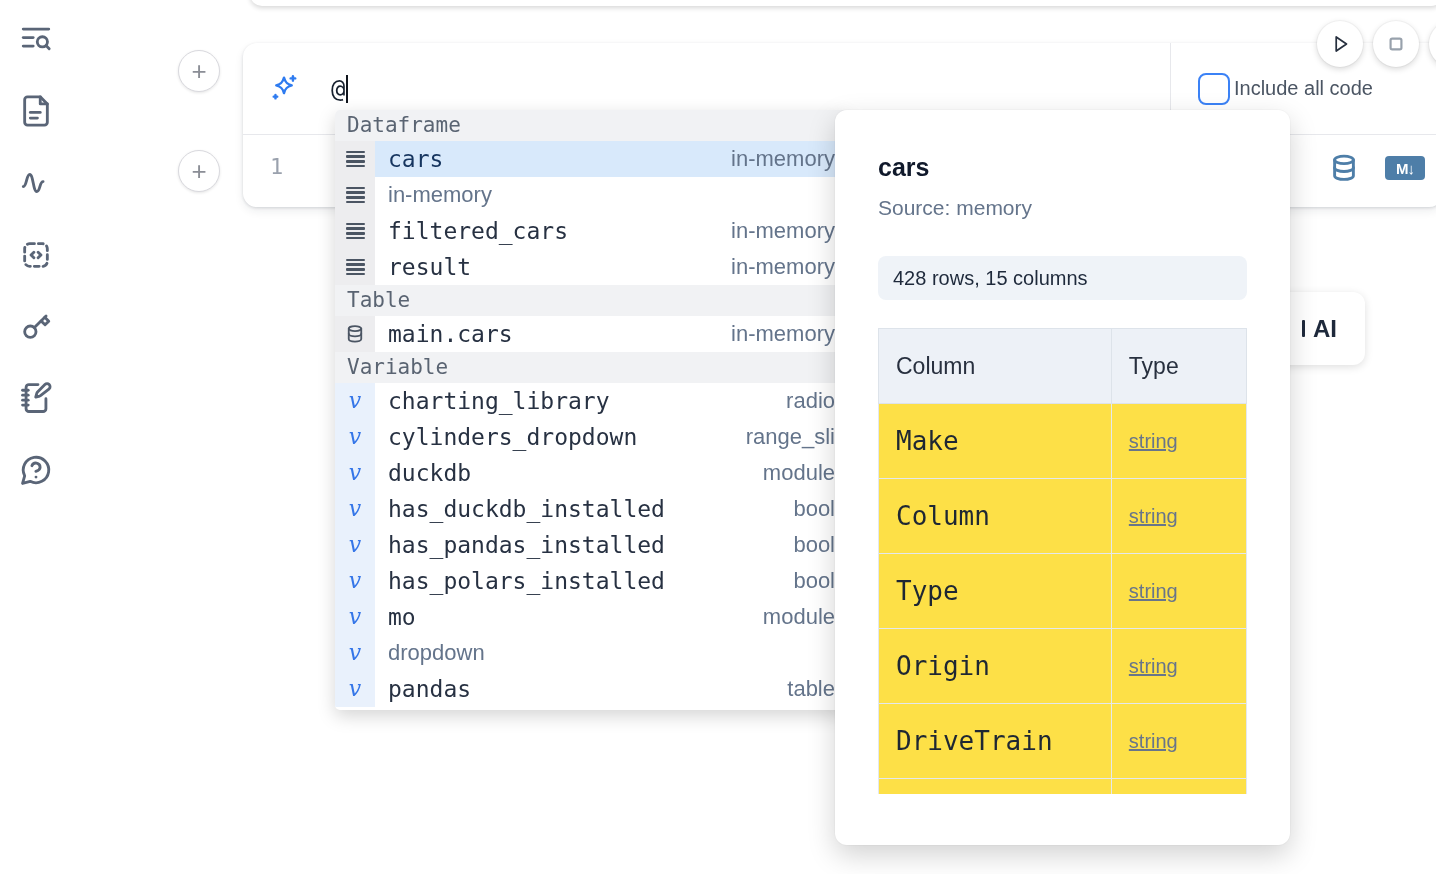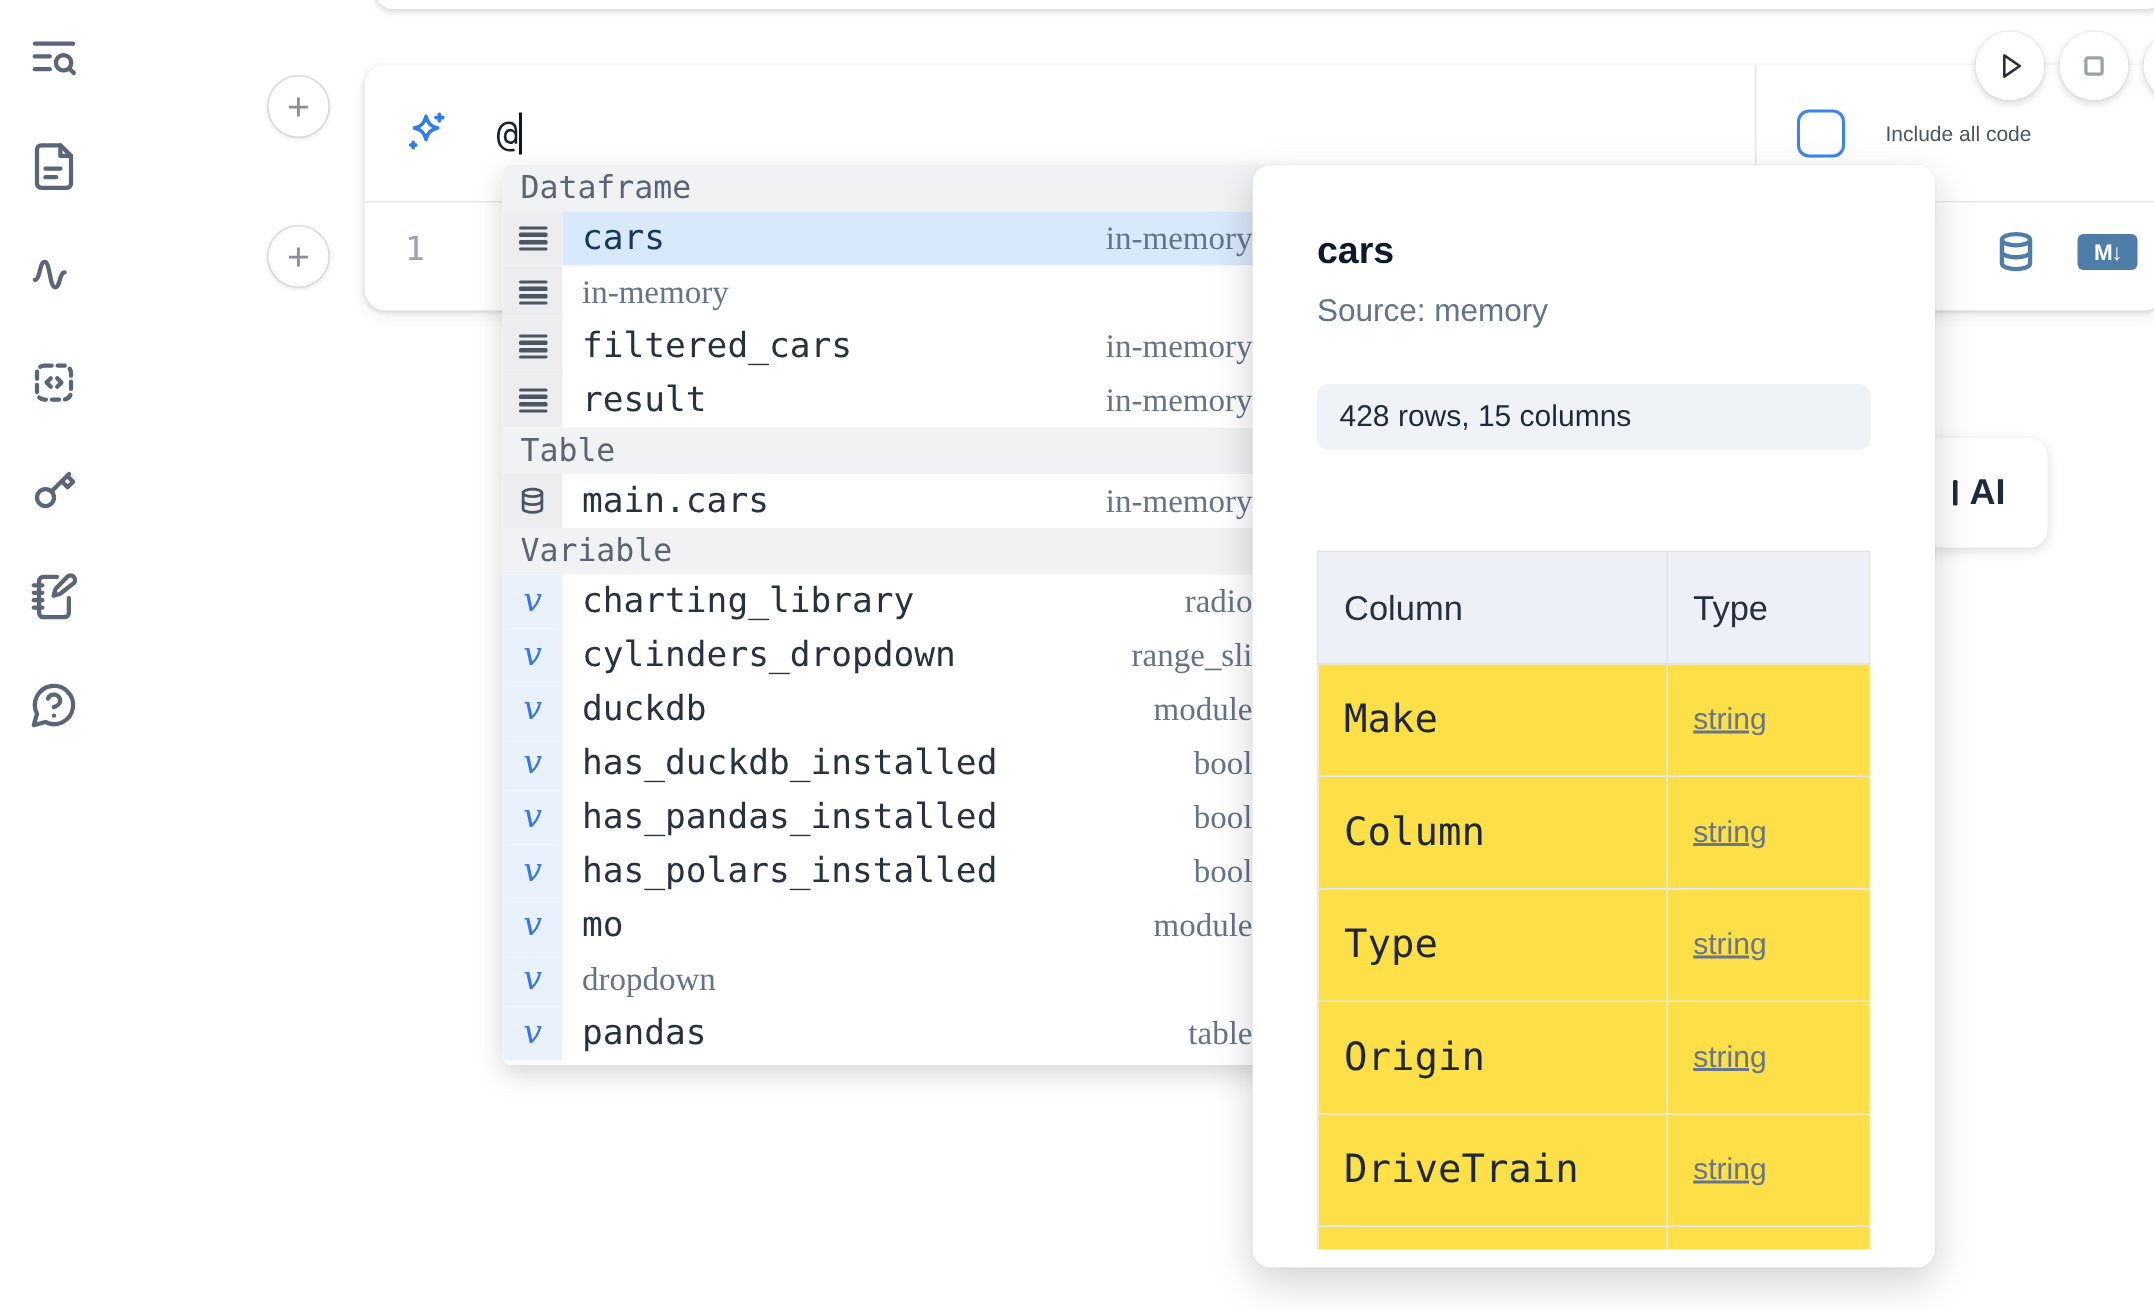--- a/index.html
+++ b/index.html
@@ -27,21 +27,21 @@
              border-radius:14px;box-shadow:0 1px 3px rgba(25,35,55,0.15),0 4px 10px rgba(25,35,55,0.08);}
   .input-row{position:absolute;left:0;top:0;width:100%;height:91px;border-bottom:1px solid #e7e8ec;}
   .v-divider{position:absolute;left:927px;top:0;width:0;height:91px;border-left:1px solid #e7e8ec;}
   .sparkle{position:absolute;left:25px;top:29px;width:32px;height:32px;color:#2e7bf0;}
   .sparkle svg{width:32px;height:32px;}
   .prompt{position:absolute;left:88px;top:28px;height:36px;display:flex;align-items:center;cursor:text;}
   .prompt .val{font-size:24px;color:#16202e;}
   .caret{display:inline-block;width:2px;height:28px;background:#10151d;margin-left:1px;}
   .include-group{position:absolute;left:955px;top:0;height:91px;display:flex;align-items:center;cursor:pointer;}
   .checkbox{width:28px;height:28px;border:2.5px solid #3b82f6;border-radius:8px;background:#fff;}
-  .include-label{margin-left:27px;font-size:14px;color:#4b5563;}
+  .include-label{margin-left:4px;font-size:20px;color:#4b5563;}
   .code-row{position:absolute;left:0;top:92px;width:100%;height:72px;}
   .line-no{position:absolute;left:27px;top:19px;font-size:22px;color:#9aa1ad;}
   .cell-icons{position:absolute;left:1086px;top:18px;display:flex;align-items:center;gap:26px;}
   .db-icon{width:30px;height:30px;color:#4e7ea8;cursor:pointer;}
   .db-icon svg{width:30px;height:30px;}
   .md-badge{min-width:34px;height:24px;background:#4e7ea8;border-radius:4px;color:#fff;
             font-weight:bold;font-size:15px;display:flex;align-items:center;justify-content:center;
             letter-spacing:-1px;padding:0 3px;cursor:pointer;}
 
   
@@ -63,35 +63,35 @@
       border-radius:5px;box-shadow:0 6px 18px rgba(0,0,0,0.17);overflow:hidden;}
   .ac-header{height:31px;line-height:31px;background:#f1f2f4;color:#5a6472;
              font-family:"DejaVu Sans Mono",monospace;font-size:21px;padding-left:12px;}
   .ac-row{display:flex;height:36px;align-items:stretch;cursor:pointer;}
   .ac-gutter{width:40px;flex:none;display:flex;align-items:center;justify-content:center;background:#ededef;}
   .ac-gutter.variable{background:#e9f1fc;}
   .ac-body{flex:1;display:flex;align-items:center;padding:0 12px 0 13px;background:#fff;min-width:0;}
   .ac-row.selected .ac-body{background:#d8e9fb;}
   .ac-name{flex:1;font-family:"DejaVu Sans Mono",monospace;font-size:23px;color:#273142;white-space:nowrap;}
   .ac-row.selected .ac-name{color:#16355f;}
-  .ac-type{font-family:Liberation Serif, serif;font-size:22px;color:#64748b;white-space:nowrap;}
+  .ac-type{font-family:Liberation Sans, sans-serif;font-size:22px;color:#64748b;white-space:nowrap;}
   .hamburger{width:19px;height:17px;display:flex;flex-direction:column;justify-content:space-between;}
   .hamburger i{display:block;height:2.4px;background:#4b5563;border-radius:1px;}
   .v-glyph{font-family:"DejaVu Serif",serif;font-style:italic;font-size:22px;color:#3576e8;line-height:1;}
   .gutter-db{width:20px;height:20px;color:#4b5563;}
 
   
   .popup{position:absolute;left:835px;top:110px;width:455px;height:735px;background:#fff;z-index:30;
          border-radius:12px;box-shadow:0 0 0 1px rgba(0,0,0,0.02),0 10px 28px rgba(0,0,0,0.18);
          box-sizing:border-box;padding:42px 43px 0 43px;overflow:hidden;}
   .popup-title{font-size:25px;font-weight:bold;color:#10192b;line-height:30px;}
   .popup-source{margin-top:14px;font-size:21px;color:#64748b;line-height:24px;}
   .shape-badge{margin-top:36px;height:44px;line-height:44px;background:#eff3f8;border-radius:8px;
                font-size:20px;color:#1e293b;padding-left:15px;}
-  .ptable-wrap{margin-top:67px;height:466px;overflow:hidden;}
+  .ptable-wrap{margin-top:28px;height:466px;overflow:hidden;}
   table.ptable{border-collapse:collapse;width:369px;}
   .ptable th{width:232px;height:74px;background:#edf1f7;border:1px solid #dde3ea;text-align:left;
              padding:0 0 0 17px;font-weight:normal;font-size:23px;color:#28303f;}
   .ptable th.type-col{width:137px;}
   .ptable td{height:74px;border:1px solid #e3e8ee;background:#fde047;padding:0 0 0 17px;}
   .ptable td.col-name{font-family:"DejaVu Sans Mono",monospace;font-size:26px;color:#1e2733;}
   .ptable td.col-type{font-size:20px;color:#68758a;text-decoration:underline;}
 </style>
 </head>
 <body>

